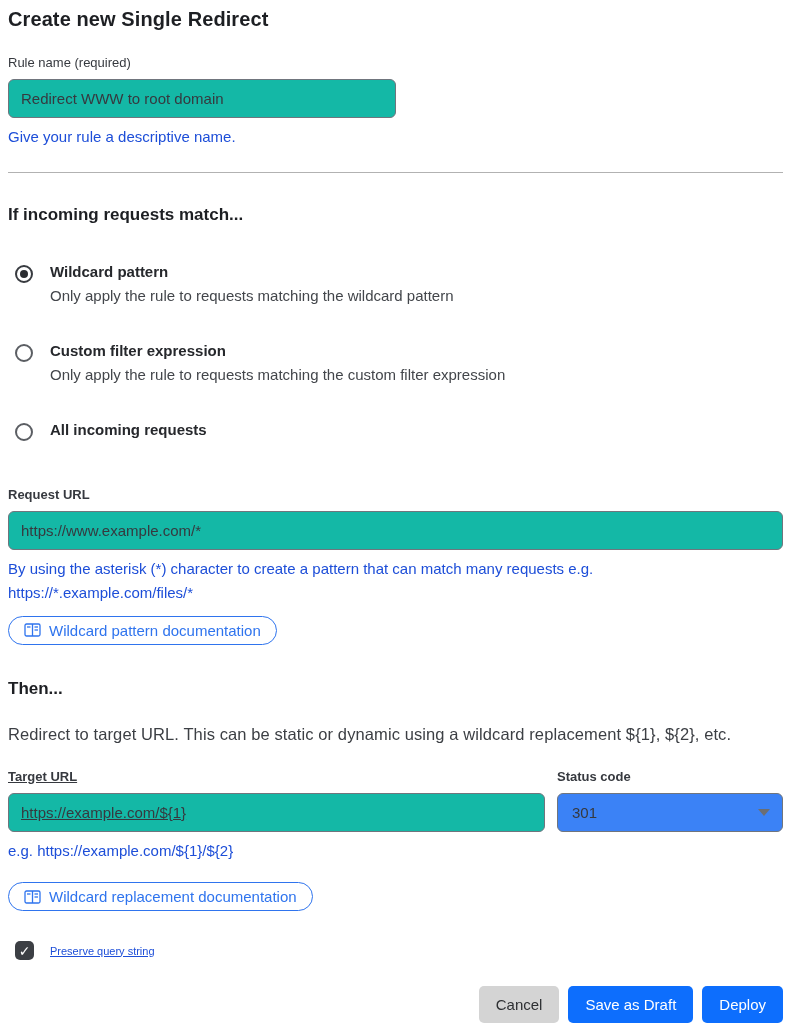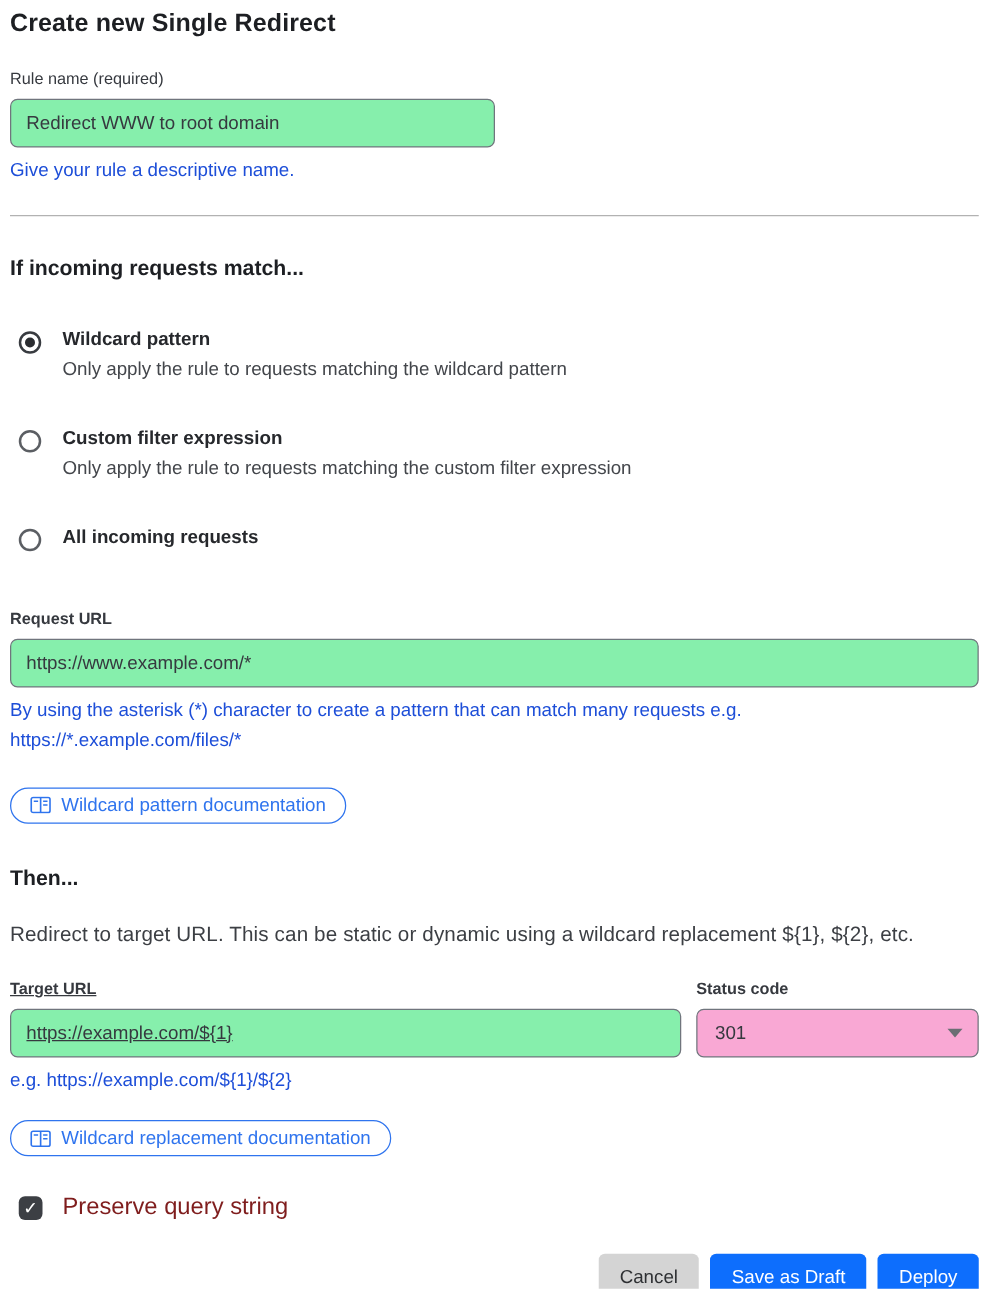--- a/index.html
+++ b/index.html
@@ -27,21 +27,21 @@
   }
   .field-label.bold { font-weight: 700; }
   input.text-input {
     height: 39px;
     border: 1px solid #70757d;
     border-radius: 6px;
     padding: 0 12px;
     font-size: 15px;
     font-family: inherit;
     color: #36393f;
-    background: #86efac;
+    background: #14b8a6;
     outline: none;
     display: block;
   }
   .rule-name-input { width: 388px; }
   .full-input { width: 100%; }
   .help-text {
     font-size: 15px;
     color: #1d4ed8;
     margin-top: 7px;
     line-height: 1.55;
@@ -94,21 +94,21 @@
     gap: 8px;
     height: 29px;
     padding: 0 15px;
     border: 1px solid #2f74ee;
     border-radius: 15px;
     background: #fff;
     color: #2f74ee;
     font-size: 15px;
     font-family: inherit;
     cursor: pointer;
-    margin-top: 26px;
+    margin-top: 12px;
   }
   .doc-button svg { display: block; }
   
   .then-intro {
     font-size: 16.5px;
     color: #3c3f44;
     margin-top: 26px;
     letter-spacing: .1px;
   }
   .target-row {
@@ -116,21 +116,21 @@
     gap: 12px;
     margin-top: 25px;
   }
   .target-col { flex: 1 1 auto; text-decoration: underline; }
   .status-col { width: 226px; min-width: 226px; }
   .select-box {
     width: 100%;
     height: 39px;
     border: 1px solid #70757d;
     border-radius: 6px;
-    background: #f9a8d4;
+    background: #3b82f6;
     display: flex;
     align-items: center;
     justify-content: space-between;
     padding: 0 12px 0 14px;
     font-size: 15px;
     color: #36393f;
     cursor: pointer;
   }
   .select-arrow {
     width: 0; height: 0;
@@ -152,21 +152,21 @@
     border-radius: 5px;
     margin: 0 16px 0 7px;
     display: flex;
     align-items: center;
     justify-content: center;
     color: #fff;
     font-size: 14px;
     font-weight: 700;
     line-height: 1;
   }
-  .checkbox-label { font-size: 19px; color: #7f1d1d; }
+  .checkbox-label { font-size: 11px; color: #1d4ed8; text-decoration: underline; }
   
   .footer-actions {
     display: flex;
     justify-content: flex-end;
     gap: 9px;
     margin-top: 26px;
   }
   .btn {
     height: 37px;
     border: none;

